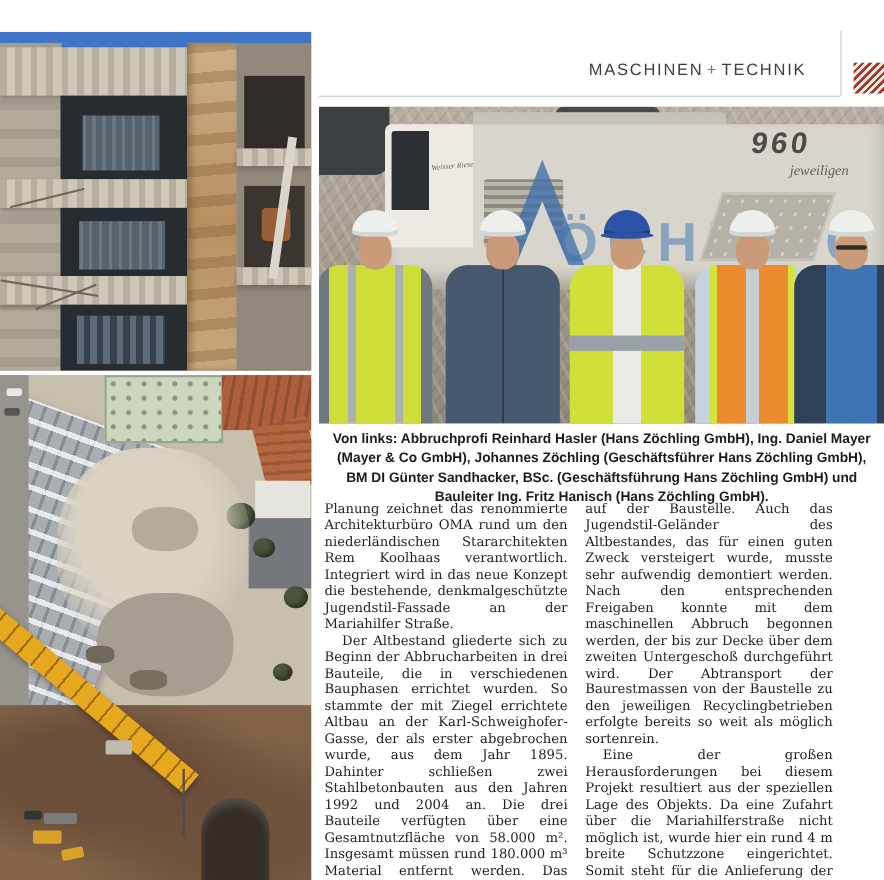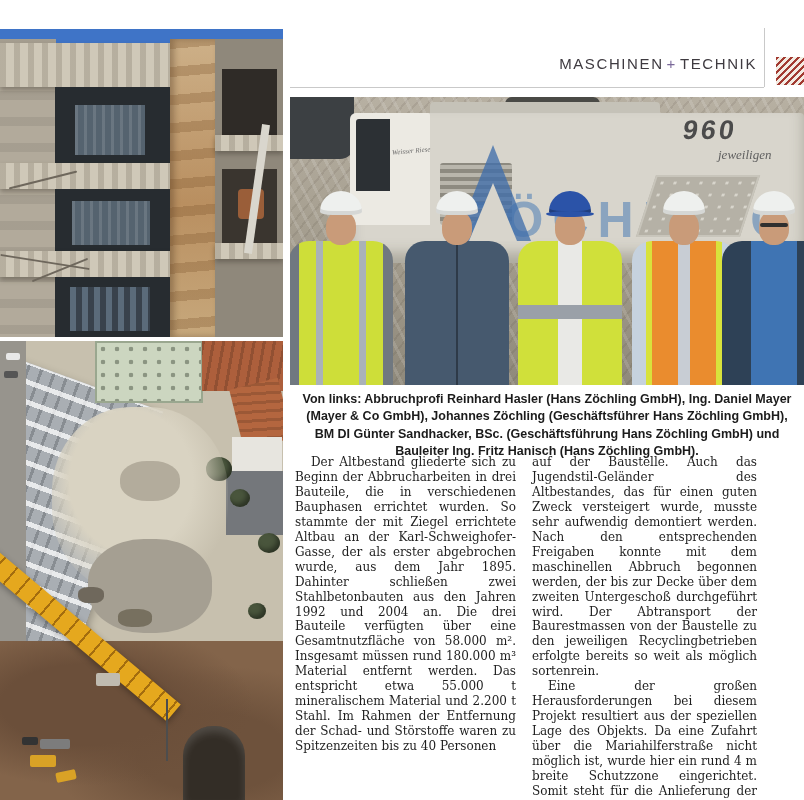--- a/index.html
+++ b/index.html
@@ -1,21 +1,21 @@
 <!DOCTYPE html>
 <html lang="de"><head>
 <meta charset="utf-8">
 <style>
   html,body{margin:0;padding:0;background:#e8e8e8;}
   .page{position:relative;width:804px;height:800px;background:#fff;overflow:hidden;
         font-family:"Liberation Sans",sans-serif;}
   .abs{position:absolute;}
 
   
-  .section-title{position:absolute;top:55px;right:47px;font-size:15px;letter-spacing:1.6px;
+  .section-title{position:absolute;top:55px;right:71px;font-size:15px;letter-spacing:1.6px;
                  color:#3e3a40;white-space:nowrap;margin-left:10px;}
   .section-title .plus{color:#7a6899;padding:0 3px;}
   .vrule{position:absolute;left:764px;top:28px;width:1px;height:59px;background:#c9c9c9;}
   .hrule{position:absolute;left:290px;top:87px;width:474px;height:1px;background:#c9c9c9;}
   .marker{position:absolute;left:776px;top:57px;width:28px;height:28px;
           background:repeating-linear-gradient(135deg,#a23a31 0 2.4px,#f3ece3 2.4px 5px);}
 
   
   .photo{position:absolute;overflow:hidden;background:#b9b1a2;}
   #photoA{left:0;top:29px;width:283px;height:308px;}
@@ -262,20 +262,21 @@
       <div class="face"></div>
       <div class="glasses"></div>
       <div class="helmet"></div>
       <div class="brim"></div>
     </div>
   </div>
 
   <div class="caption">Von links: Abbruchprofi Reinhard Hasler (Hans Zöchling GmbH), Ing. Daniel Mayer (Mayer &amp; Co GmbH), Johannes Zöchling (Geschäftsführer Hans Zöchling GmbH), BM DI Günter Sandhacker, BSc. (Geschäftsführung Hans Zöchling GmbH) und Bauleiter Ing. Fritz Hanisch (Hans Zöchling GmbH).</div>
 
   <div class="col" id="col0">
+      <p>Planung zeichnet das renommierte Architekturbüro OMA rund um den niederländischen Stararchitekten Rem Koolhaas verantwortlich. Integriert wird in das neue Konzept die bestehende, denkmalgeschützte Jugendstil-Fassade an der Mariahilfer Straße.</p>
       <p class="ind">Der Altbestand gliederte sich zu Beginn der Abbrucharbeiten in drei Bauteile, die in verschiedenen Bauphasen errichtet wurden. So stammte der mit Ziegel errichtete Altbau an der Karl-Schweighofer-Gasse, der als erster abgebrochen wurde, aus dem Jahr 1895. Dahinter schließen zwei Stahlbetonbauten aus den Jahren 1992 und 2004 an. Die drei Bauteile verfügten über eine Gesamtnutzfläche von 58.000 m². Insgesamt müssen rund 180.000 m³ Material entfernt werden. Das entspricht etwa 55.000 t mineralischem Material und 2.200 t Stahl. Im Rahmen der Entfernung der Schad- und Störstoffe waren zu Spitzenzeiten bis zu 40 Personen</p>
     </div>
   <div class="col" id="col1">
       <p>auf der Baustelle. Auch das Jugendstil-Geländer des Altbestandes, das für einen guten Zweck versteigert wurde, musste sehr aufwendig demontiert werden. Nach den entsprechenden Freigaben konnte mit dem maschinellen Abbruch begonnen werden, der bis zur Decke über dem zweiten Untergeschoß durchgeführt wird. Der Abtransport der Baurestmassen von der Baustelle zu den jeweiligen Recyclingbetrieben erfolgte bereits so weit als möglich sortenrein.</p>
       <p class="ind">Eine der großen Herausforderungen bei diesem Projekt resultiert aus der speziellen Lage des Objekts. Da eine Zufahrt über die Mariahilferstraße nicht möglich ist, wurde hier ein rund 4 m breite Schutzzone eingerichtet. Somit steht für die Anlieferung der Geräte und den Abtransport der Baurestmassen nur die Karl-Schweighofer-Gasse zur Verfügung. Es handelt sich dabei um eine enge Einbahnstraße, die von den Lkw jeweils nur in einer Richtung befah-</p>
     </div>
 
 </div>
 
 </body></html>

